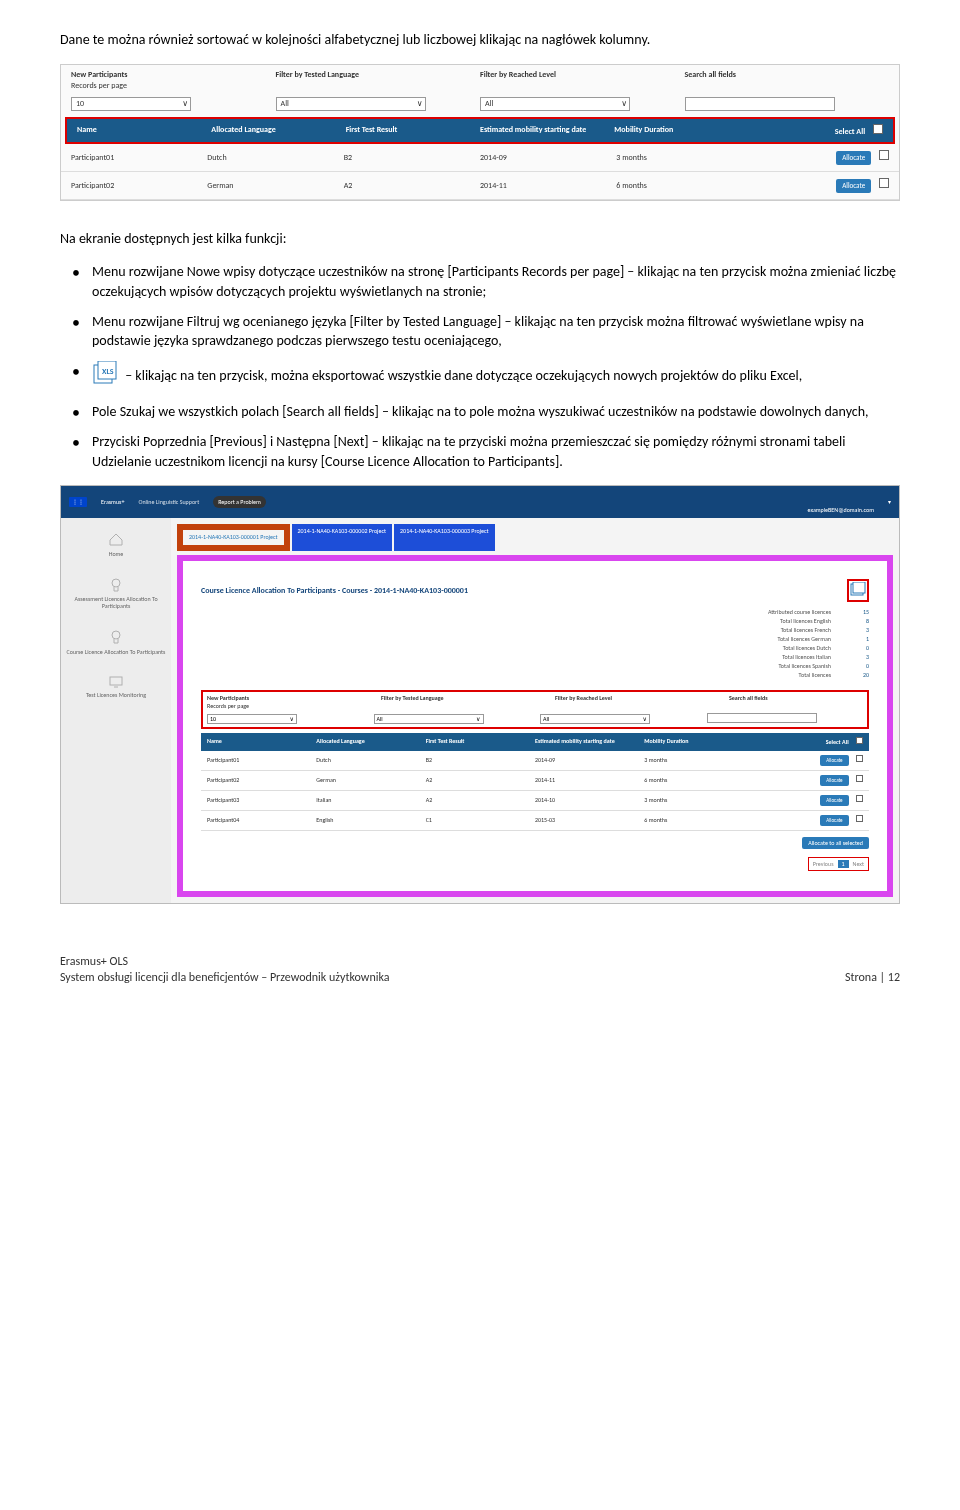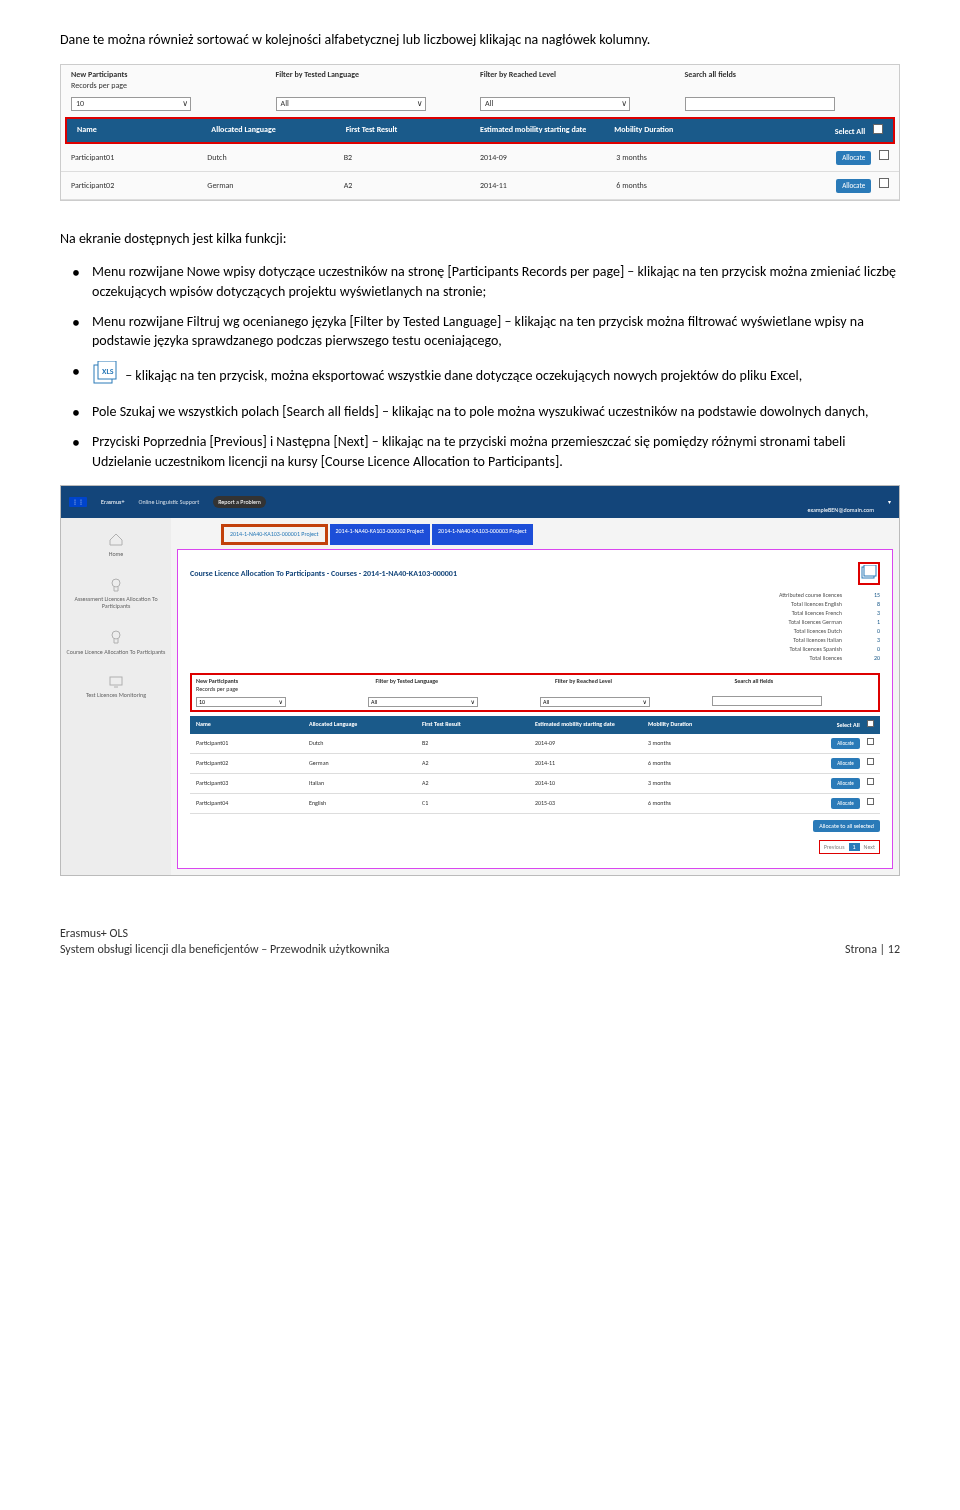--- a/index.html
+++ b/index.html
@@ -92,22 +92,22 @@
     padding: 8px 4px;
     text-align: center;
     color: #666;
     font-size: 6px;
   }
   .s2-sidebar .sicon { margin: 6px auto 2px; opacity:.6; }
   .s2-sidebar .sitem { margin-bottom: 14px; line-height:1.2; }
   .s2-main { flex: 1; background: #f4f4f4; padding: 6px; }
   .s2-tabs { display: flex; gap: 2px; margin-bottom: 4px; }
   .s2-tab { background: #1d4ed8; color:#fff; padding: 3px 6px; font-size: 6px; }
-  .s2-tab.inactive { background: #f4f4f4; color:#2a7ab8; border:3px solid #c2410c;margin-left:44px; }
-  .s2-panel { background: #fff; border: 1px solid #d946ef; padding: 12px; }
+  .s2-tab.inactive { background: #f4f4f4; color:#2a7ab8; border:6px solid #c2410c; }
+  .s2-panel { background: #fff; border: 6px solid #d946ef; padding: 18px; }
   .s2-panel-title { font-weight: bold; color: #13457a; font-size: 8px; display:flex; justify-content:space-between; align-items:center;}
   .s2-excel-red { border:2px solid #d00; padding:1px; display:inline-block;}
   .s2-stats { text-align: right; font-size: 6px; color:#555; margin: 6px 0 10px; line-height:1.5;}
   .s2-stats .row { display:flex; justify-content:flex-end; gap:18px;}
   .s2-stats .val { color:#1a5a8a; width:20px; text-align:right;}
   .s2-filters-red { border:2px solid #d00; padding:2px 4px; margin-bottom:4px;}
   .s2-filters-row1 { display:flex; gap:40px; font-weight:bold; color:#333; margin-bottom:2px;}
   .s2-filters-row2 { display:flex; gap:10px; align-items:center;}
   .s2-sel { border:1px solid #999; background:#fff; height:10px; width:90px; display:inline-flex; align-items:center; justify-content:space-between; padding:0 2px; font-size:6px;}
   .s2-header-row { background:#1a5a8a; color:#fff; display:flex; padding:4px 6px; font-weight:bold; font-size:6px;}

